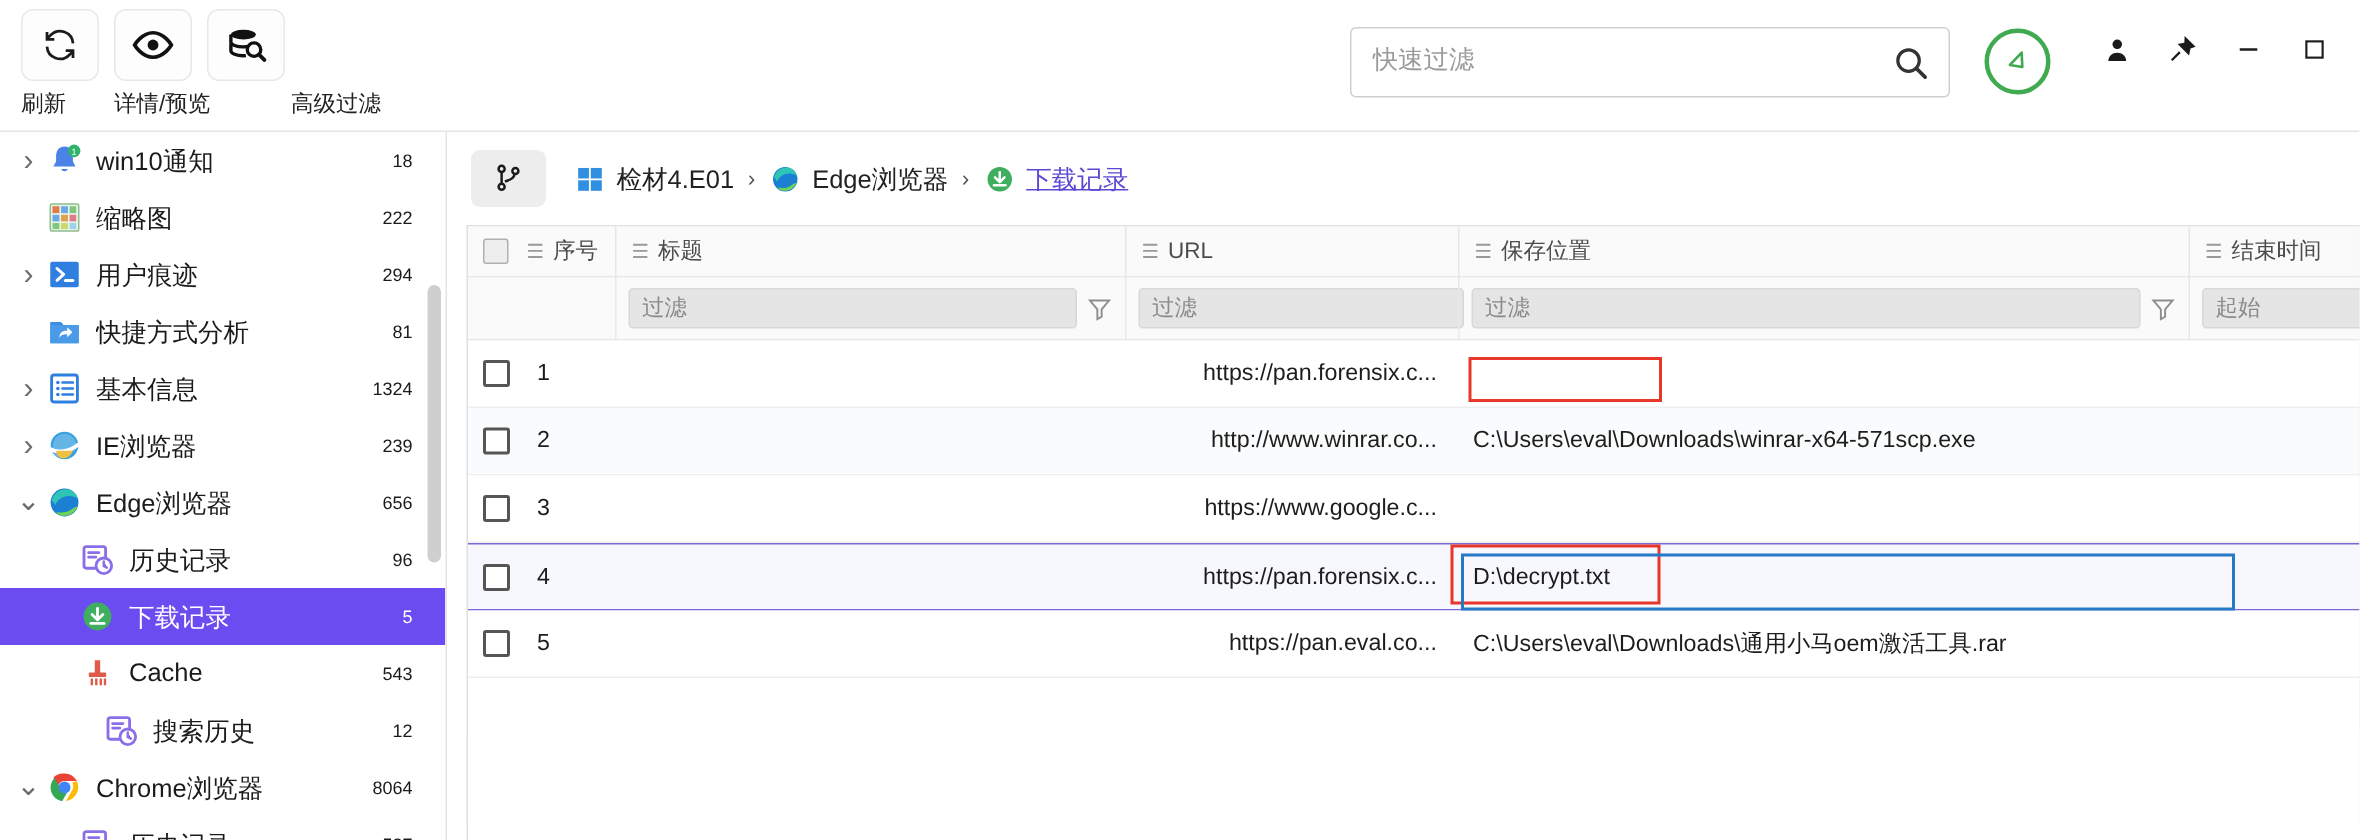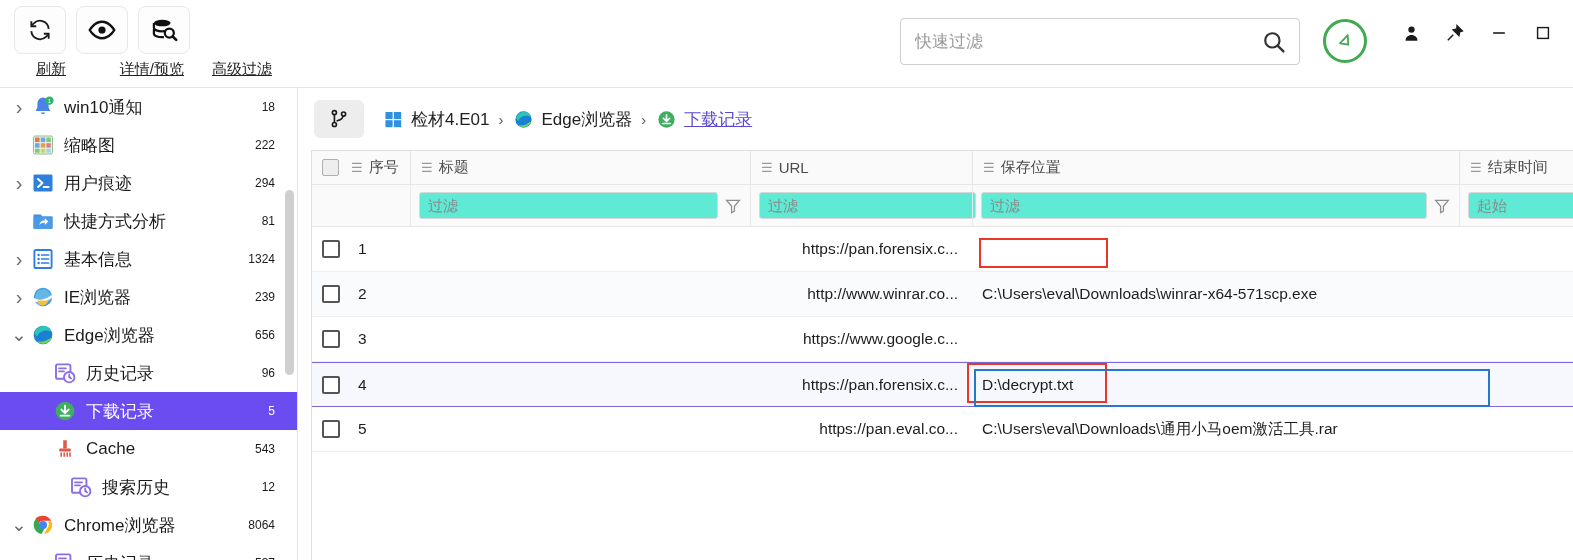--- a/index.html
+++ b/index.html
@@ -22,33 +22,33 @@
   .tb-buttons { position: absolute; left: 14px; top: 6px; display: flex; gap: 10px; }
   .tb-btn {
     width: 52px; height: 48px; border: 1px solid #e8e8e8; border-radius: 8px;
     background: #fdfdfd; display: flex; align-items: center; justify-content: center;
     cursor: pointer;
   }
   .tb-labels {
     position: absolute; left: 14px; top: 60px; display: flex; gap: 10px;
     font-size: 15px; color: #222;
   }
-  .tb-labels span { display: block; text-align: right; text-decoration: underline; }
+  .tb-labels span { display: block; text-align: left; }
   .lbl-refresh { width: 52px; }
   .lbl-detail  { width: 108px; }
   .lbl-filter  { width: 78px; }
 
   .search-wrap {
     position: absolute; left: 900px; top: 18px; width: 400px; height: 47px;
     border: 1px solid #cfcfcf; border-radius: 4px; background: #fff;
     display: flex; align-items: center; padding: 0 12px;
   }
   .search-wrap input {
     flex: 1; border: none; outline: none; font-size: 17px; color: #15803d;
-    font-family: Liberation Serif, serif; background: transparent;
+    font-family: Liberation Mono, monospace; background: transparent;
   }
   .search-wrap input::placeholder { color: #9a9a9a; }
 
   .ring-btn {
     position: absolute; left: 1323px; top: 19px; width: 44px; height: 44px;
     border: 3px solid #3faa4f; border-radius: 50%;
     display: flex; align-items: center; justify-content: center; cursor: pointer;
   }
 
   .win-ctrls {
@@ -127,21 +127,21 @@
   }
 
   .frow {
     display: flex; height: 42px; background: #fafafa; border-bottom: 1px solid #e6e6e6;
     align-items: center;
   }
   .fcell { display: flex; align-items: center; height: 42px; padding: 0 8px; gap: 6px;
            border-left: 1px solid #e9e9e9; }
   .fcell:first-child { border-left: none; }
   .finput {
-    flex: 1; height: 27px; border: 1px solid #d8d8d8; border-radius: 3px; background: #5eead4;
+    flex: 1; height: 27px; border: 1px solid #d8d8d8; border-radius: 3px; background: #e5e5e5;
     outline: none; padding: 0 8px; font-size: 15px; color: #333;
     font-family: "Liberation Sans", "DejaVu Sans", sans-serif;
   }
   .finput::placeholder { color: #8a8a8a; }
   .funnel { width: 18px; flex: 0 0 18px; cursor: pointer; }
 
   .trow {
     display: flex; height: 45px; align-items: center; border-bottom: 1px solid #eeeeee;
     font-size: 15.5px; color: #1d1d1d; background: #fff; cursor: pointer;
   }

